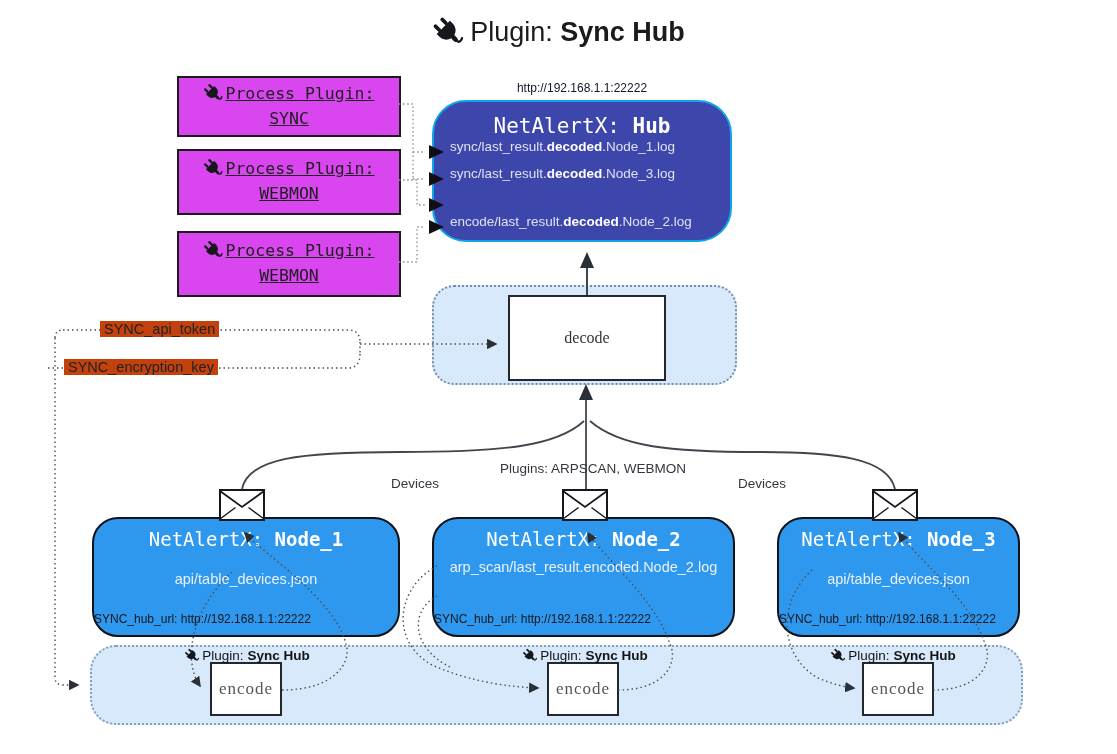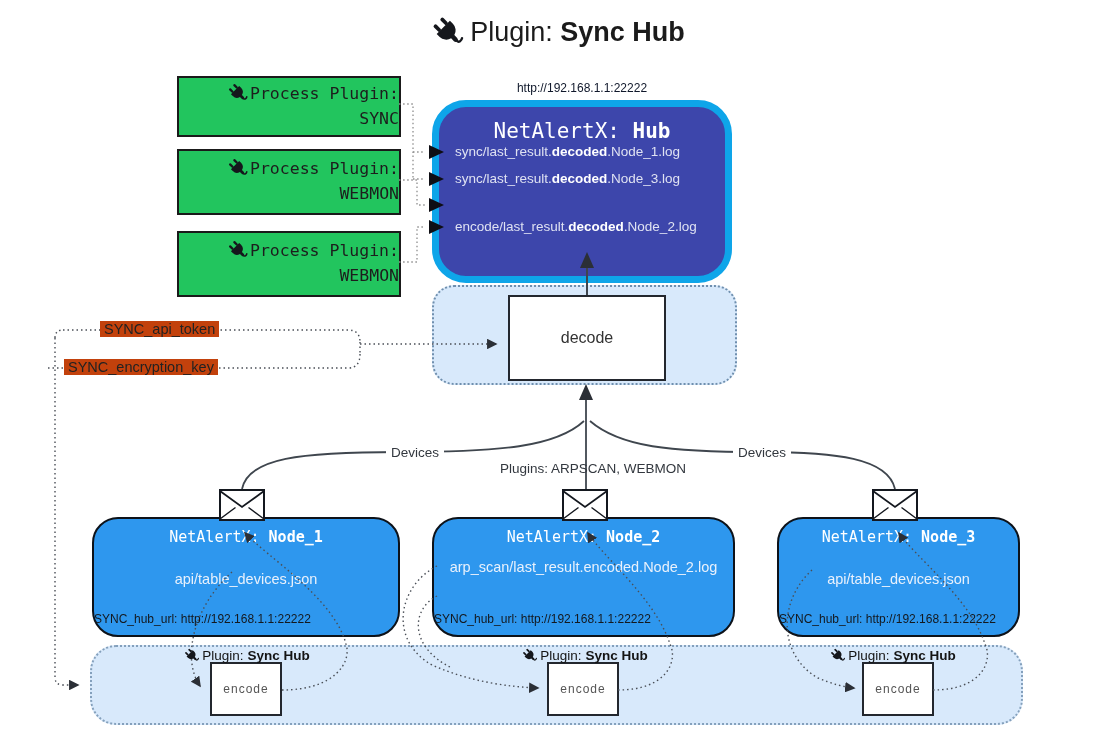--- a/index.html
+++ b/index.html
@@ -10,63 +10,63 @@
 
   
   .title { top:16px; left:0; width:100%; text-align:center; font-size:27px; color:#1b1b1b; z-index:4; }
   .title b { font-weight:700; }
   .plug { fill:#15171c; }
   .plug.lg { width:32px; height:32px; vertical-align:-7px; margin-right:6px; }
   .plug.sm { width:20px; height:20px; vertical-align:-4px; margin-right:2px; }
   .plug.xs { width:15px; height:15px; vertical-align:-3px; margin-right:3px; }
 
   
-  .pbox { width:220px; background:#22c55e; border:2px solid #1a1a1a; z-index:1;
-          display:flex; flex-direction:column; align-items:flex-end; justify-content:center;
-          font-family:"DejaVu Sans Mono", monospace; font-size:16.5px; color:#1d1d1d; line-height:1.5; }
+  .pbox { width:220px; background:#d946ef; border:2px solid #1a1a1a; z-index:1;
+          display:flex; flex-direction:column; align-items:center; justify-content:center;
+          font-family:"DejaVu Sans Mono", monospace; font-size:16.5px; color:#1d1d1d; line-height:1.5;text-decoration:underline; }
 
   
   .huburl { top:81px; left:432px; width:300px; text-align:center; font-size:12px; color:#0f172a; z-index:4; }
-  .hub { left:432px; top:100px; width:300px; height:183px; background:#3d46ab;
-         border:7px solid #0ea5e9; border-radius:34px; z-index:1; box-sizing:border-box; }
+  .hub { left:432px; top:100px; width:300px; height:142px; background:#3d46ab;
+         border:2px solid #0ea5e9; border-radius:34px; z-index:1; box-sizing:border-box; }
   .hubtitle { position:absolute; top:12px; left:0; width:100%; text-align:center;
               font-family:"DejaVu Sans Mono", monospace; font-size:21px; color:#fff; }
   .hubtitle b { font-weight:700; }
   .hline { position:absolute; left:16px; width:280px; font-size:13.5px; color:#dfe2f2; white-space:nowrap; }
   .hline b { color:#fff; font-weight:700; }
 
   
   .panel { background:#d8e9fb; border:2px dotted #6f8fae; box-sizing:border-box; z-index:1; }
   .wbox { background:#fff; border:2px solid #23272e; box-sizing:border-box; z-index:2;
           display:flex; align-items:center; justify-content:center;
-          font-family:Liberation Sans, sans-serif; color:#333; }
+          font-family:Liberation Serif, serif; color:#333; }
 
   
   .linelabel { font-size:14.5px; color:#222; background:#c2410c; padding:0 4px; z-index:4; white-space:nowrap; }
   .flowlabel { font-size:13.5px; color:#33383f; z-index:4; white-space:nowrap; }
-  .flowlabel.masked { background:#fff; padding:1px 5px; }
+  .flowlabel.masked { background:#fff; padding:1px 5px;margin-top:31px; }
 
   
   .node { top:517px; height:120px; background:#2e97ee; border:2.5px solid #0d1219;
           border-radius:26px; z-index:1; box-sizing:border-box; }
   .ntitle { position:absolute; top:9px; left:0; width:100%; text-align:center;
-            font-family:"DejaVu Sans Mono", monospace; font-size:15px; color:#fff; white-space:nowrap; }
+            font-family:"DejaVu Sans Mono", monospace; font-size:19px; color:#fff; white-space:nowrap; }
   .ntitle b { font-weight:700; }
   .nline { position:absolute; left:0; width:100%; text-align:center; font-size:14.5px; color:#e9f1fc; white-space:nowrap; }
   .nurl { position:absolute; bottom:9px; left:0; width:100%; text-align:left; font-size:12px; color:#14181d; white-space:nowrap; }
 
   
   .env { z-index:4; }
 
   
   .bar { left:90px; top:645px; width:933px; height:80px; background:#d8e9fb;
          border:2px dotted #84a0bc; border-radius:26px; z-index:1; box-sizing:border-box; }
   .plabel { font-size:13.5px; color:#141414; z-index:4; transform:translateX(-50%); white-space:nowrap; }
   .plabel b { font-weight:700; }
-  .encode { width:72px; height:54px; font-size:12px; letter-spacing:1px; color:#555; }
+  .encode { width:72px; height:54px; font-size:17px; letter-spacing:1px; color:#555; }
 
   .overlay { position:absolute; left:0; top:0; width:1117px; height:754px; z-index:3; pointer-events:none; }
 </style>
 </head>
 <body>
 
 <div class="canvas">
 
   <svg width="0" height="0" style="position:absolute">
     <defs>

